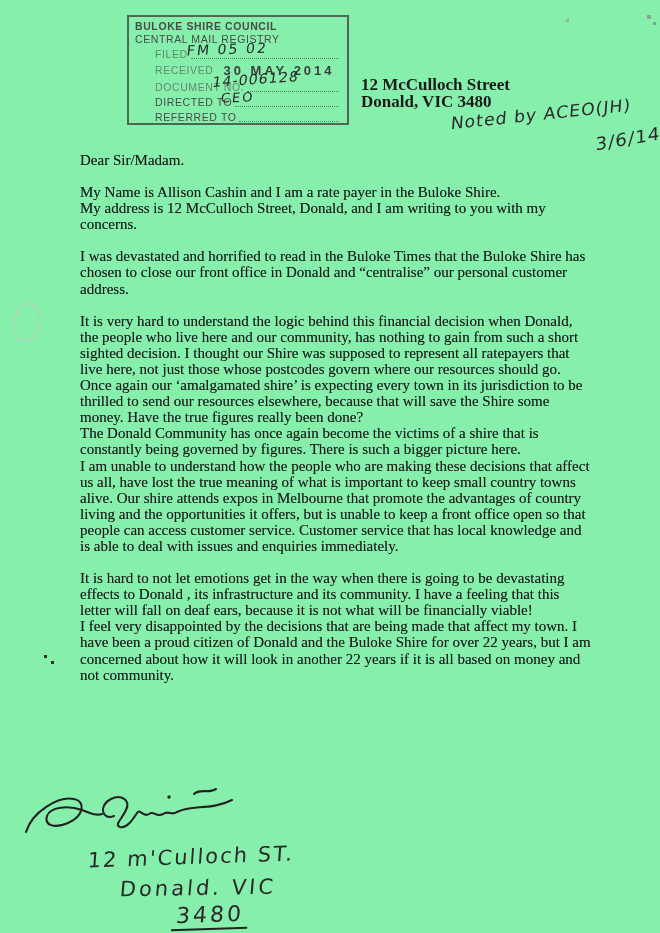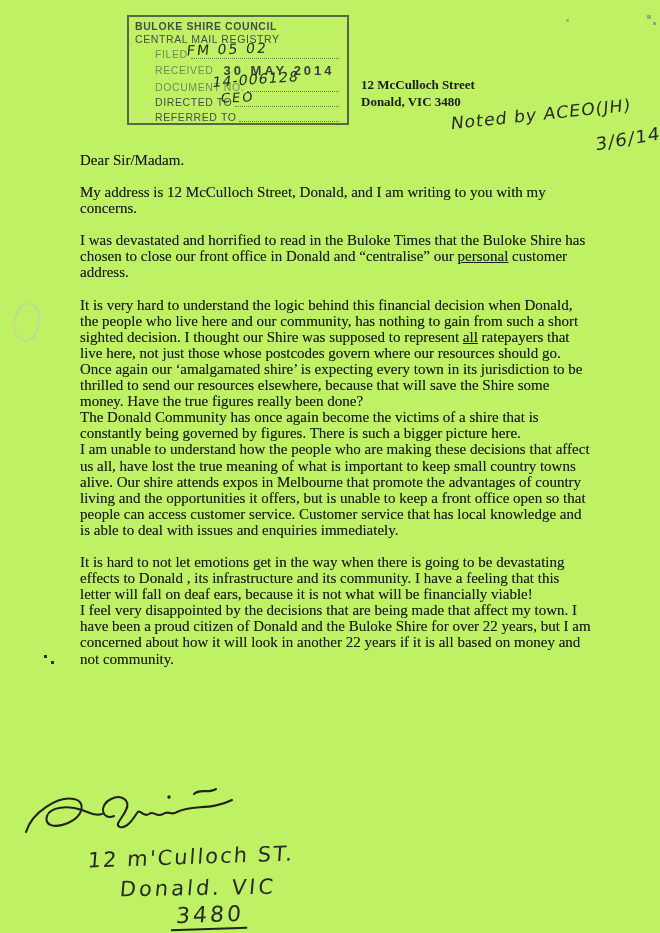--- a/index.html
+++ b/index.html
@@ -1,20 +1,20 @@
 <!DOCTYPE html>
 <html><head>
 <meta charset="utf-8">
 <style>
   html,body{margin:0;padding:0;background:#e8e8e8;}
   .page{
     position:relative;
     width:660px;height:933px;
     margin:0 auto;
-    background:#bef264;
+    background:#86efac;
     overflow:hidden;
     font-family:"Liberation Serif", serif;
     color:#1b1b1b;
   }
 
   
   .stamp{
     position:absolute;left:127px;top:15px;width:222px;height:110px;
     border:2px solid rgba(70,70,70,.82);
     box-sizing:border-box;
@@ -41,21 +41,21 @@
   .received-date{
     font-weight:bold;color:#3d3d3d;font-size:13px;letter-spacing:3px;margin-left:10px;
     font-family:"Liberation Sans", sans-serif;white-space:nowrap;
   }
   .doc-value{position:absolute;left:78px;top:-6px;font-size:14px;letter-spacing:1px;transform:skewX(-12deg) rotate(-4deg);}
   .ceo-value{position:absolute;left:86px;top:-3px;font-size:13px;letter-spacing:2px;}
 
   
   .ret-address{
     position:absolute;left:361px;top:76px;
-    font-weight:bold;font-size:13px;line-height:17px;color:#1b1b1b;
+    font-weight:bold;font-size:17px;line-height:17px;color:#1b1b1b;
   }
 
   
   .noted-by{
     position:absolute;left:452px;top:104px;
     font-size:17px;letter-spacing:1px;
     transform:skewX(-10deg) rotate(-6deg);
     white-space:nowrap;
   }
   .noted-date{
@@ -64,21 +64,21 @@
     transform:skewX(-10deg) rotate(-10deg);
   }
 
   
   .body-text{
     position:absolute;left:80px;top:152px;width:512px;
     font-size:15px;line-height:16.1px;color:#1c1c1c;
     text-shadow:0 0 .3px rgba(0,0,0,.45);
   }
   .block{margin:0 0 16px 0;}
-  .u{text-decoration:underline;text-align:right;}
+  .u{text-align:right;}
   .signoff{margin-top:14px;}
 
   
   .signature{position:absolute;left:22px;top:786px;width:230px;height:66px;}
   .fh1{position:absolute;left:88px;top:845px;font-size:21px;letter-spacing:2px;transform:skewX(-6deg) rotate(-2deg);}
   .fh2{position:absolute;left:120px;top:876px;font-size:21px;letter-spacing:3px;transform:skewX(-6deg) rotate(-1deg);}
   .fh3{position:absolute;left:172px;top:902px;font-size:22px;letter-spacing:3px;transform:skewX(-6deg) rotate(-2deg);
        border-bottom:2px solid #222;padding:0 4px 1px 4px;}
 
   
@@ -133,20 +133,21 @@
     <div>Donald, VIC 3480</div>
   </div>
 
   <div class="hand noted-by">Noted by ACEO(JH)</div>
   <div class="hand noted-date">3/6/14</div>
 
   <div class="body-text">
     <div class="block">Dear Sir/Madam.</div>
     <div id="letter-paragraphs">
         <div class="block">
+          <div><span>My Name is Allison Cashin and I am a rate payer in the Buloke Shire.</span></div>
           <div><span>My address is 12 McCulloch Street, Donald, and I am writing to you with my concerns.</span></div>
         </div>
         <div class="block">
           <div><span>I was devastated and horrified to read in the Buloke Times that the Buloke Shire has chosen to close our front office in Donald and “centralise” our </span><span class="u">personal</span><span> customer address.</span></div>
         </div>
         <div class="block">
           <div><span>It is very hard to understand the logic behind this financial decision when Donald, the people who live here and our community, has nothing to gain from such a short sighted decision. I thought our Shire was supposed to represent </span><span class="u">all</span><span> ratepayers that live here, not just those whose postcodes govern where our resources should go. Once again our ‘amalgamated shire’ is expecting every town in its jurisdiction to be thrilled to send our resources elsewhere, because that will save the Shire some money. Have the true figures really been done?</span></div>
           <div><span>The Donald Community has once again become the victims of a shire that is constantly being governed by figures. There is such a bigger picture here.</span></div>
           <div><span>I am unable to understand how the people who are making these decisions that affect us all, have lost the true meaning of what is important to keep small country towns alive. Our shire attends expos in Melbourne that promote the advantages of country living and the opportunities it offers, but is unable to keep a front office open so that people can access customer service. Customer service that has local knowledge and is able to deal with issues and enquiries immediately.</span></div>
         </div>

